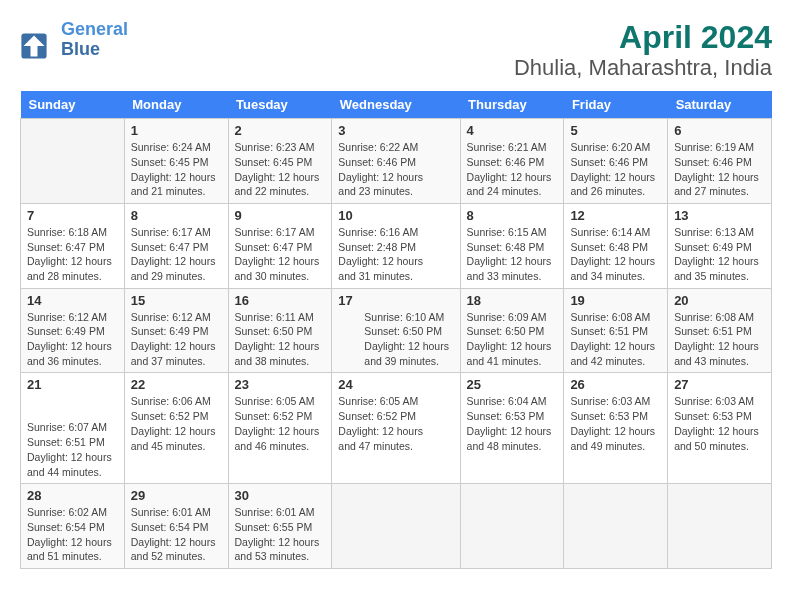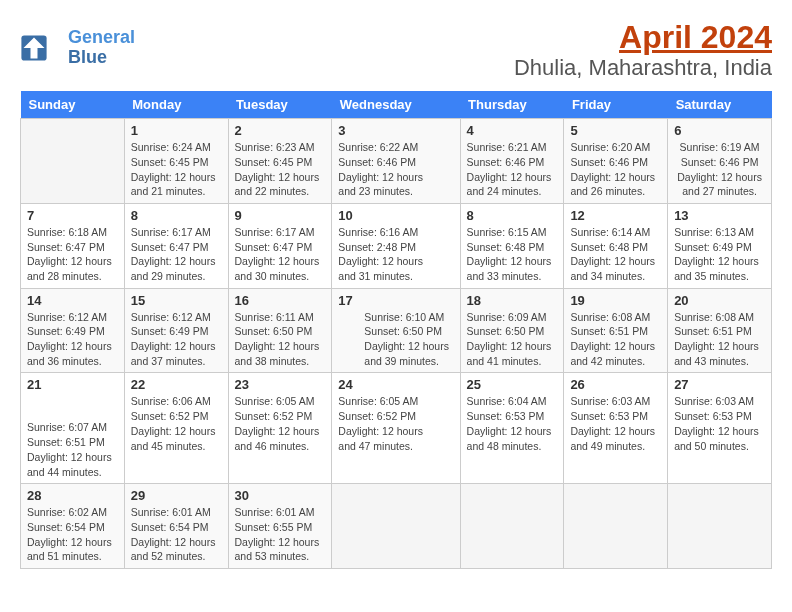--- a/index.html
+++ b/index.html
@@ -11,46 +11,44 @@
       padding: 20px;
     }
     .header {
       display: flex;
       justify-content: space-between;
       align-items: flex-start;
       margin-bottom: 10px;
     }
     .logo {
       display: flex;
-      align-items: center;
-      gap: 20px;
-      margin-top: 8px;
+      align-items: flex-end;
+      gap: 13px;
     }
     .logo-text {
       font-size: 18px;
       font-weight: bold;
       color: #333;
       line-height: 1.1;
     }
     .logo-text span {
       color: #4a90d9;
     }
     .logo-icon {
       width: 28px;
       height: 28px;
     }
     .title-block {
       text-align: right;
     }
     .title-block h1 {
       font-size: 32px;
       font-weight: bold;
-      color: #c2410c;
+      color: #0f766e;
       line-height: 1.1;
-      text-decoration: underline;
     }
     .title-block h2 {
       font-size: 22px;
       font-weight: normal;
       color: #555;
     }
     table {
       width: 100%;
       border-collapse: collapse;
       font-size: 11px;
@@ -157,21 +155,21 @@
         </td>
         <td>
           <span class="day-num">5</span>
           <div class="day-info" style="white-space: pre-line;">Sunrise: 6:20 AM
 Sunset: 6:46 PM
 Daylight: 12 hours
 and 26 minutes.</div>
         </td>
         <td>
           <span class="day-num">6</span>
-          <div class="day-info" style="white-space: pre-line; text-align: center;">Sunrise: 6:19 AM
+          <div class="day-info" style="white-space: pre-line;">Sunrise: 6:19 AM
 Sunset: 6:46 PM
 Daylight: 12 hours
 and 27 minutes.</div>
         </td>
       </tr>
       <tr>
         <td>
           <span class="day-num">7</span>
           <div class="day-info" style="white-space: pre-line;">Sunrise: 6:18 AM
 Sunset: 6:47 PM

